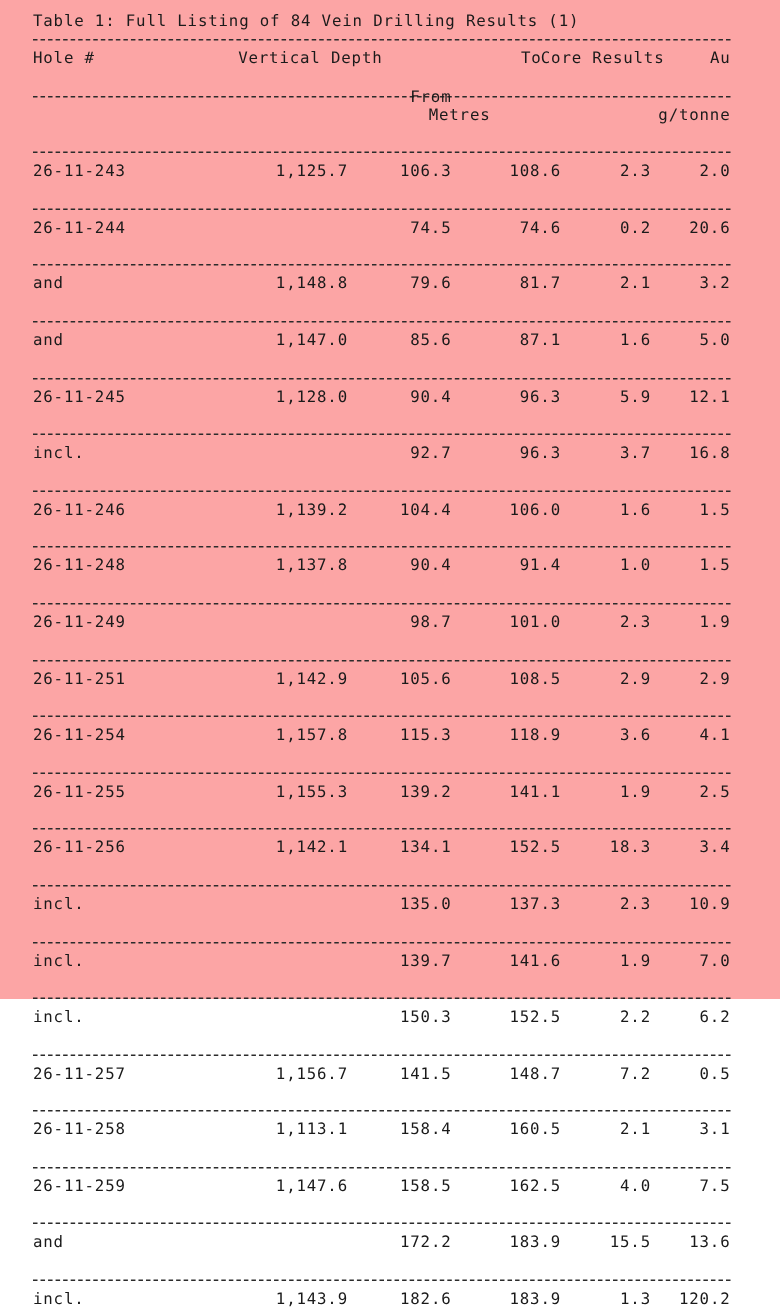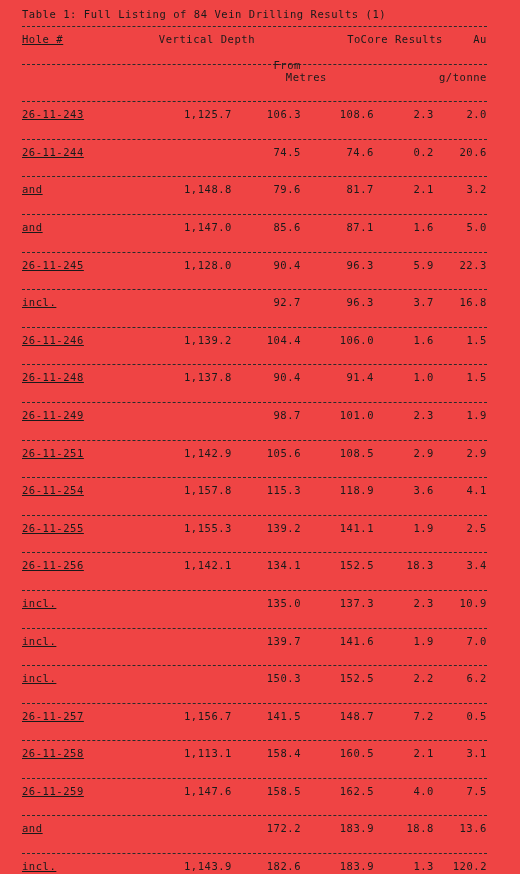--- a/index.html
+++ b/index.html
@@ -13,22 +13,22 @@
     height: 874px;
     overflow: hidden;
     font-family: "DejaVu Sans Mono", "Liberation Mono", monospace;
     color: #1a1a1a;
     -webkit-font-smoothing: none;
   }
 
   #page {
     position: relative;
     width: 520px;
-    height: 874px;
-    background: #ef4444;
+    height: 666px;
+    background: #fca5a5;
     box-sizing: border-box;
   }
 
   
   .caption {
     position: absolute;
     left: 22px;
     top: 8px;
     font-size: 10.5px;
     line-height: 13px;
@@ -70,21 +70,21 @@
   .cell {
     position: absolute;
     font-size: 10.5px;
     line-height: 24px;
     letter-spacing: 0.55px;
     white-space: pre;
     color: #1a1a1a;
   }
 
   
-  .c-hole     { left: 0px;   text-align: left; text-decoration: underline;  }
+  .c-hole     { left: 0px;   text-align: left;  }
   .c-depth    { right: 255px; }
   .c-from     { right: 186px; text-align: right; }
   .c-to       { right: 113px; text-align: right; }
   .c-core     { right: 53px;  text-align: right; }
   .c-au       { right: 0px;   text-align: right; }
 
   
   .hdr .c-hole  { left: 0px; }
   .hdr .c-depth { right: 232px; }
   .hdr .c-from  { right: 186px; margin-top: 26px; }
@@ -175,21 +175,21 @@
           </div>
         </div>
         <div class="rule"></div>
         <div class="row">
           <div class="cells">
             <span class="cell c-hole">26-11-245</span>
             <span class="cell c-depth">1,128.0</span>
             <span class="cell c-from">90.4</span>
             <span class="cell c-to">96.3</span>
             <span class="cell c-core">5.9</span>
-            <span class="cell c-au">22.3</span>
+            <span class="cell c-au">12.1</span>
           </div>
         </div>
         <div class="rule"></div>
         <div class="row">
           <div class="cells">
             <span class="cell c-hole">incl.</span>
             <span class="cell c-depth"></span>
             <span class="cell c-from">92.7</span>
             <span class="cell c-to">96.3</span>
             <span class="cell c-core">3.7</span>
@@ -339,21 +339,21 @@
             <span class="cell c-au">7.5</span>
           </div>
         </div>
         <div class="rule"></div>
         <div class="row">
           <div class="cells">
             <span class="cell c-hole">and</span>
             <span class="cell c-depth"></span>
             <span class="cell c-from">172.2</span>
             <span class="cell c-to">183.9</span>
-            <span class="cell c-core">18.8</span>
+            <span class="cell c-core">15.5</span>
             <span class="cell c-au">13.6</span>
           </div>
         </div>
         <div class="rule"></div>
         <div class="row">
           <div class="cells">
             <span class="cell c-hole">incl.</span>
             <span class="cell c-depth">1,143.9</span>
             <span class="cell c-from">182.6</span>
             <span class="cell c-to">183.9</span>

